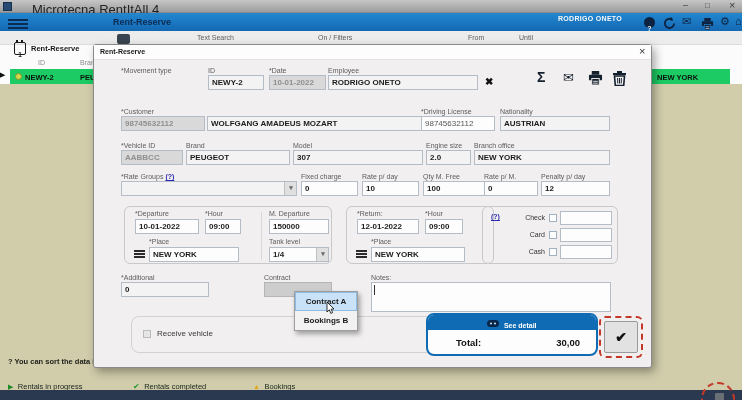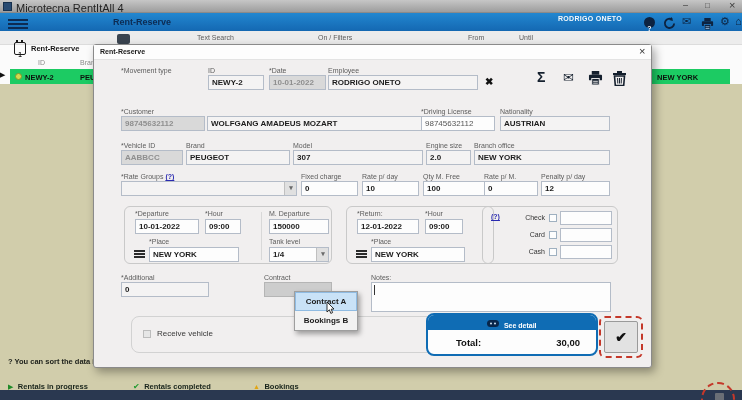--- a/index.html
+++ b/index.html
@@ -14,28 +14,28 @@
   .fld.wh{background:#fdfdfd}
   .chev{position:absolute;right:-1px;top:-1px;bottom:-1px;width:13px;background:#e0e0e0;
     border-left:1px solid #c0c0c0;color:#6a6a6a;font-size:7px;text-align:center;line-height:14px}
   .gbox{position:absolute;border:1px solid #c9c9c9;border-radius:6px;height:58px}
   .hlink{color:#2a2ab0;text-decoration:underline;font-weight:bold}
   .icon-dark{color:#12202e}
   .bar{height:2px;background:#0d2b52;margin:2px 0;width:20px}
   .plc{position:absolute;width:11px;height:8px}
   .plc div{height:2px;background:#2b2b2b;margin-bottom:1px}
   .cb{position:absolute;width:8px;height:8px;background:#fdfdfd;border:1px solid #9fb0c0}
-  .legend-txt{font-size:7.5px;font-weight:700;color:#17231a;white-space:nowrap}
+  .legend-txt{font-size:7.5px;font-weight:400;color:#17231a;white-space:nowrap}
 </style>
 </head>
 <body>
 
 <div class="abs" style="left:0;top:0;width:742px;height:13px;background:linear-gradient(#c6c6c6,#9d9d9d);border-bottom:1px solid #8a8a8a">
   <div class="abs" style="left:3px;top:2px;width:9px;height:9px;background:#274a72;border:1px solid #16304e"></div>
-  <div class="abs" style="left:16px;top:2px;font-size:11px;color:#222">Microtecna RentItAll 4</div>
+  <div class="abs" style="left:32px;top:2px;font-size:13px;color:#222">Microtecna RentItAll 4</div>
   <div class="abs" style="left:683px;top:0;font-size:9px;color:#3c3c3c">–</div>
   <div class="abs" style="left:705px;top:1px;font-size:8px;color:#3c3c3c">□</div>
   <div class="abs" style="left:729px;top:-1px;font-size:11px;color:#3c3c3c">×</div>
 </div>
 
 <div class="abs" style="left:0;top:13px;width:742px;height:18px;background:linear-gradient(#2287d0,#1468b2)">
   <div class="abs" style="left:8px;top:4px">
     <div class="bar"></div>
       <div class="bar"></div>
       <div class="bar"></div>

